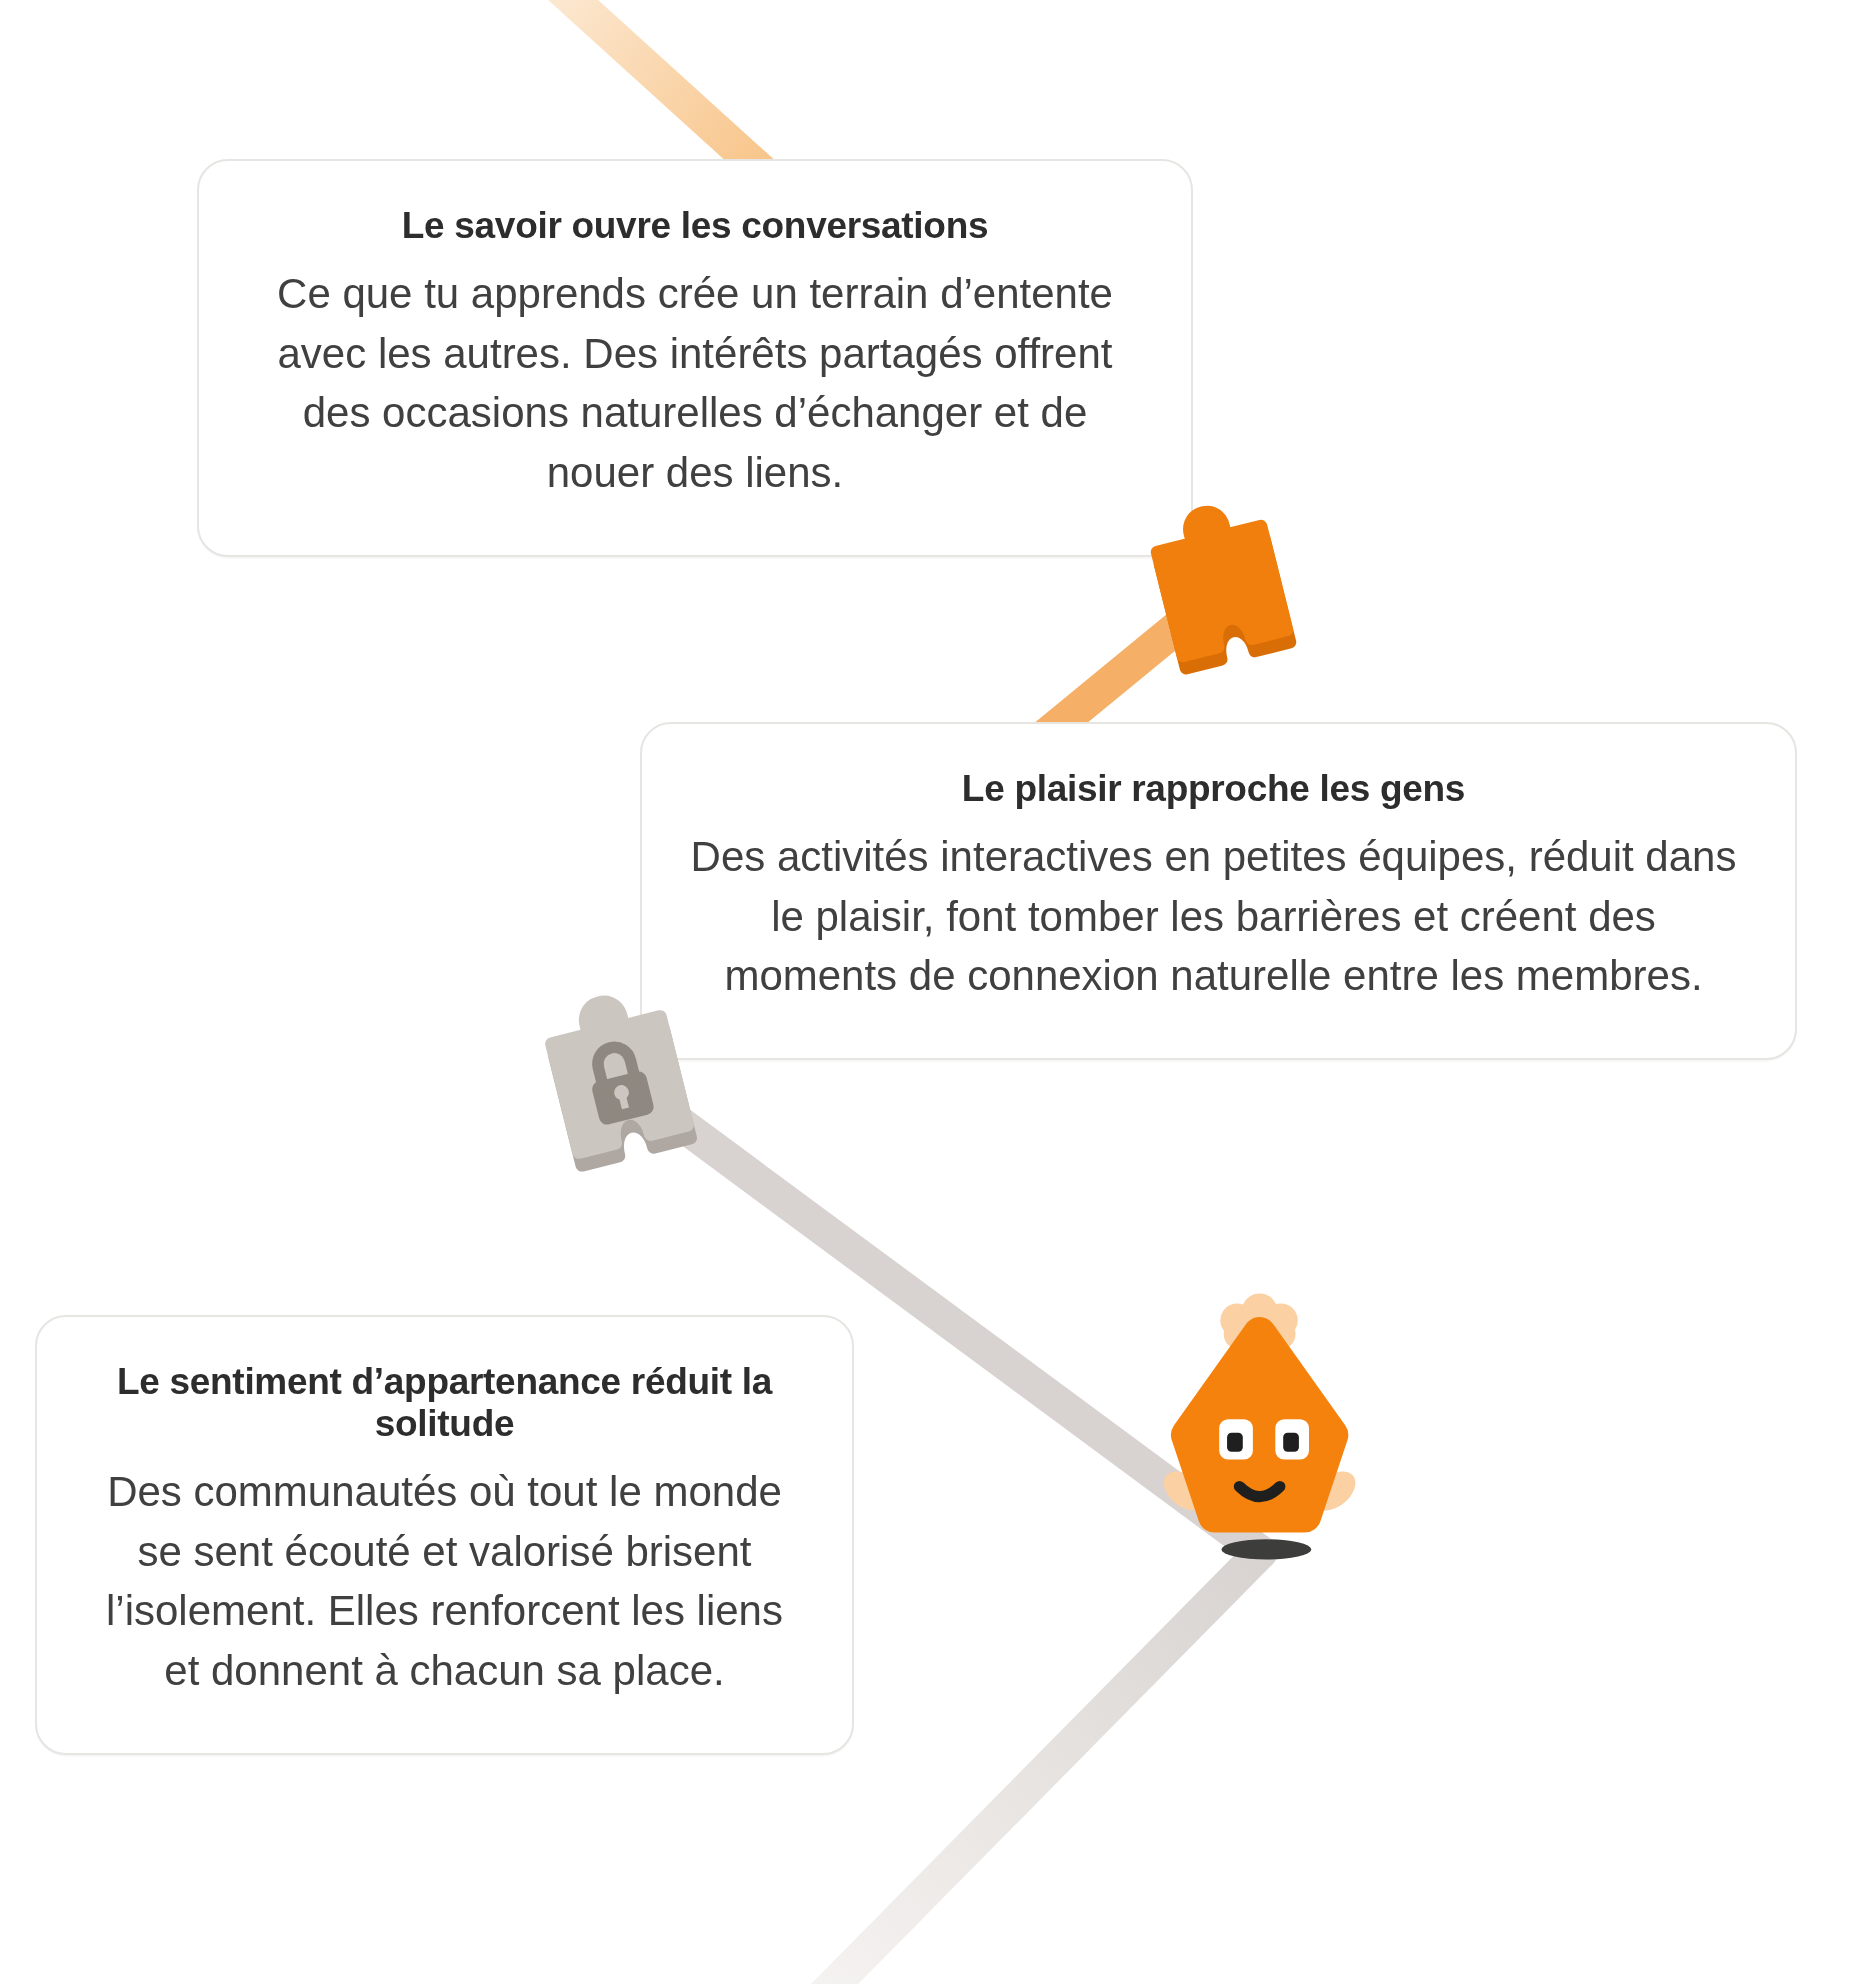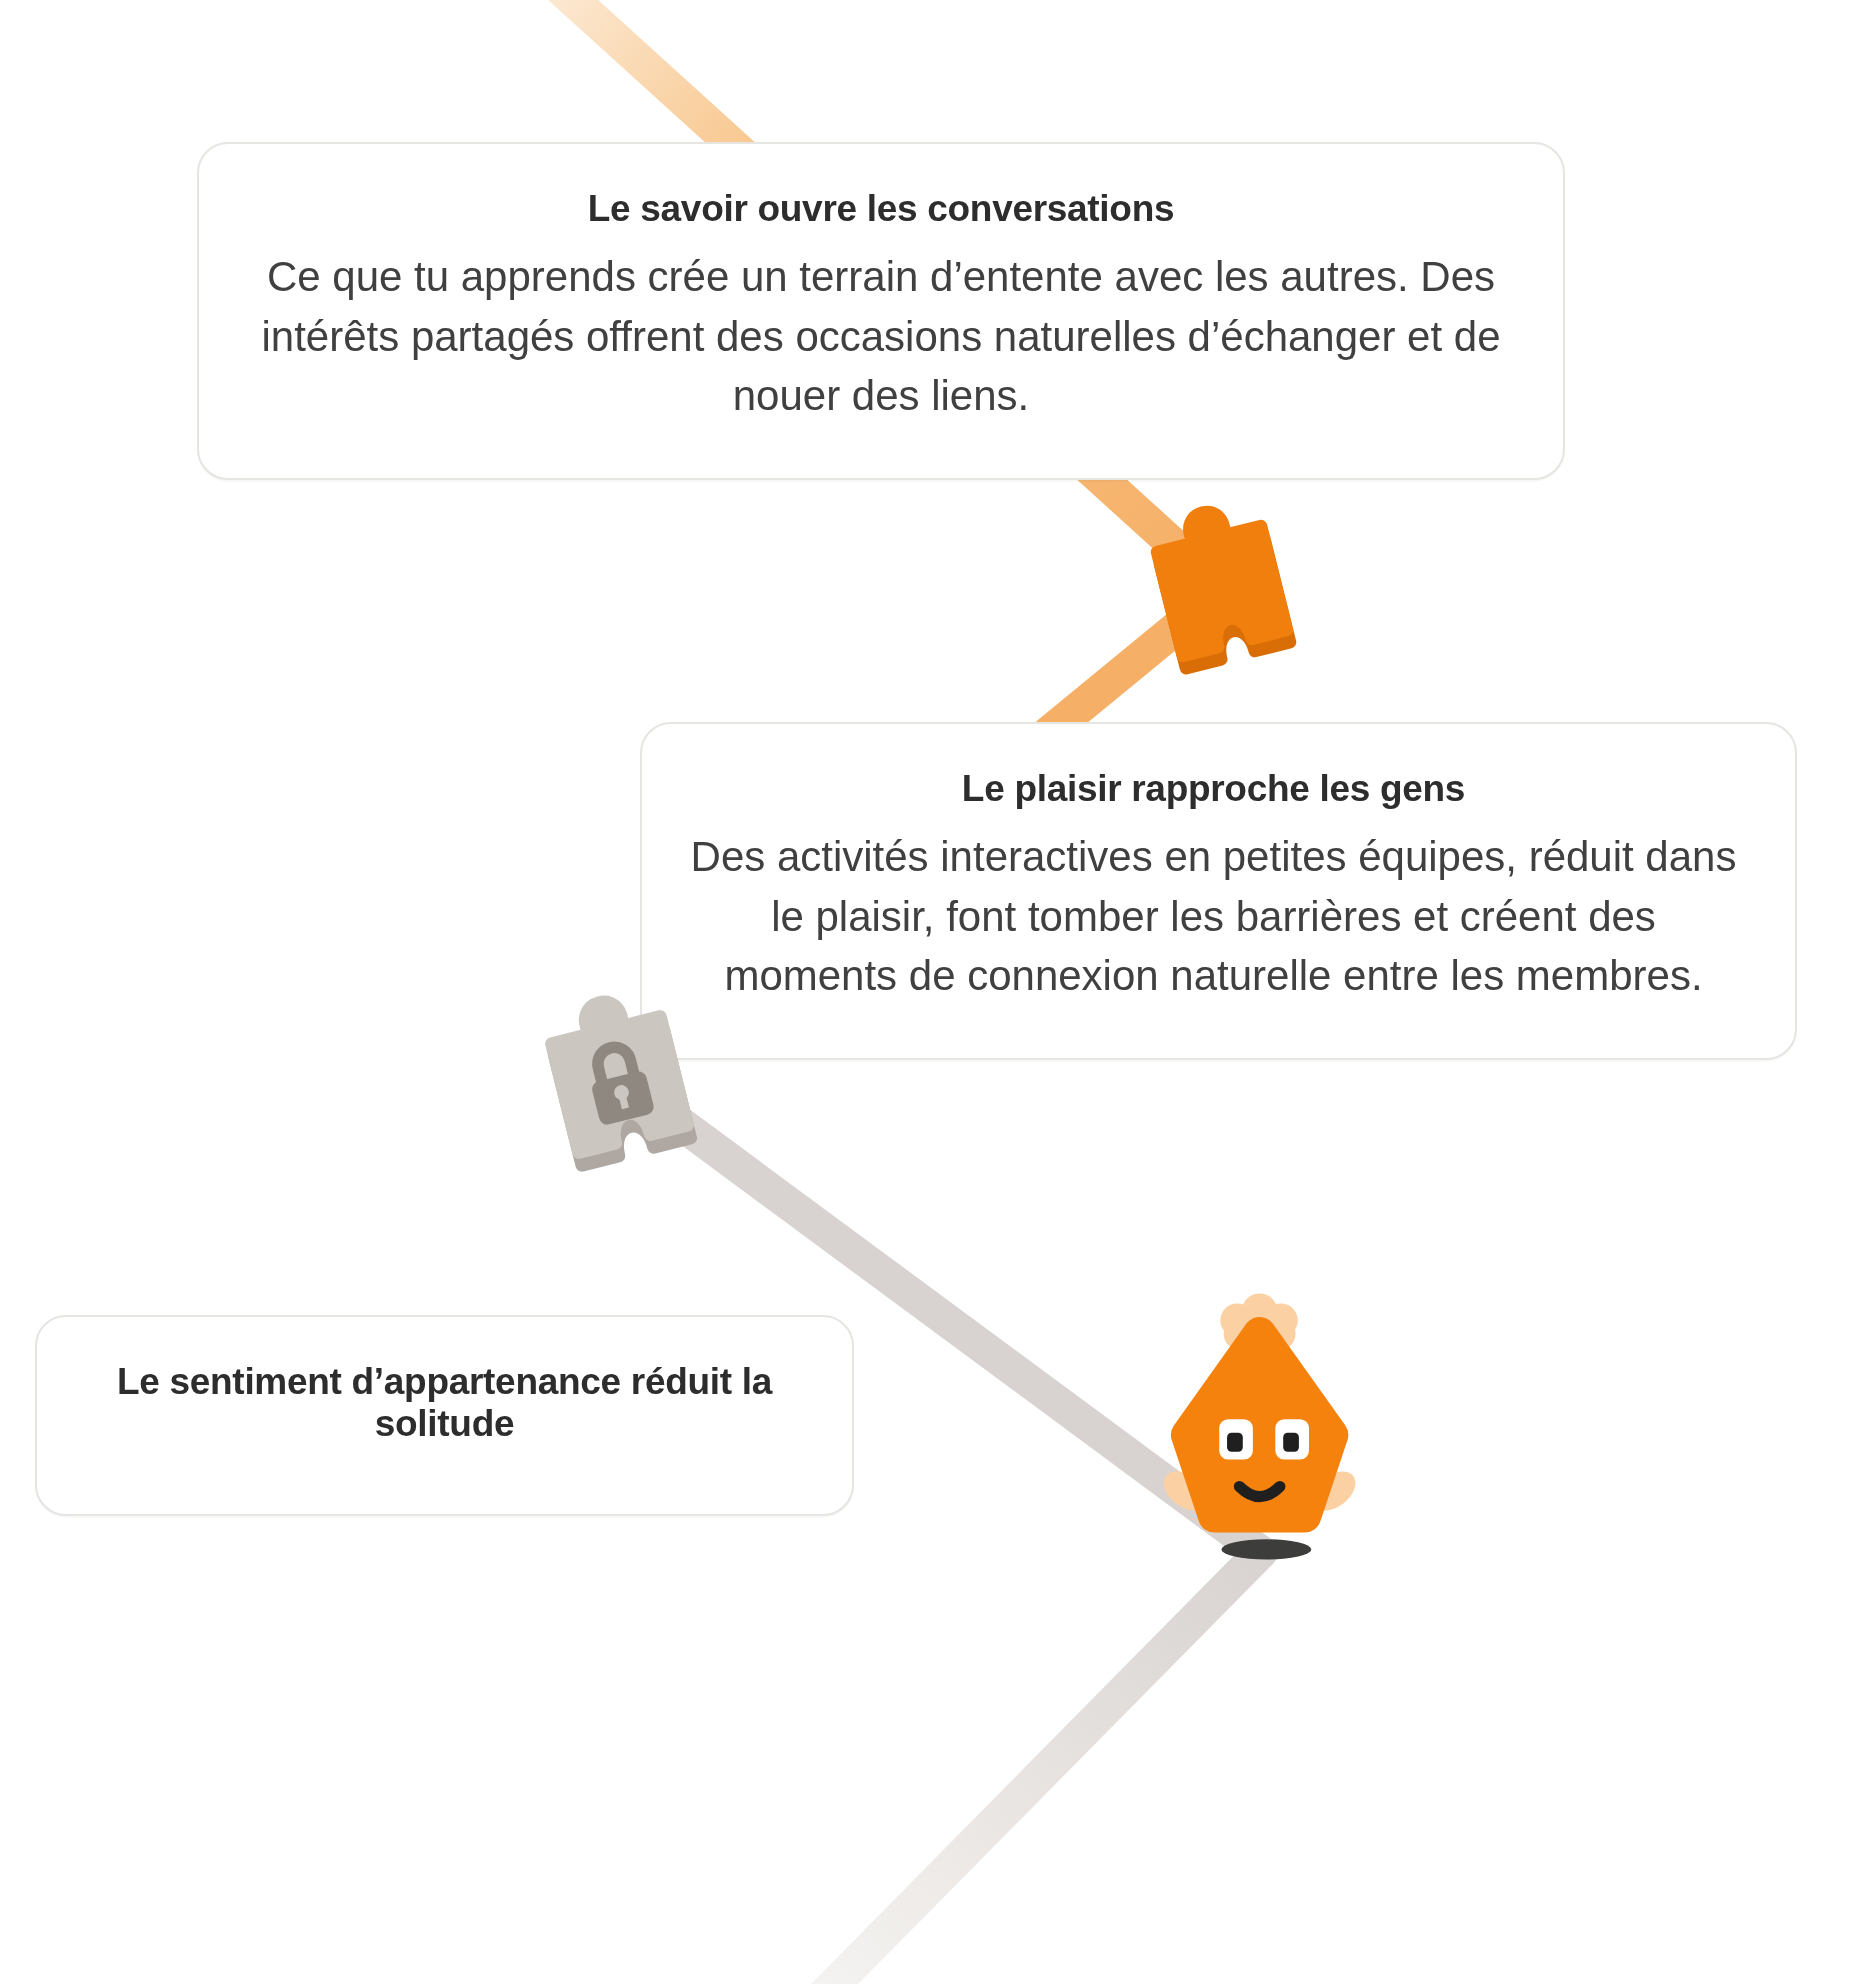--- a/index.html
+++ b/index.html
@@ -38,21 +38,21 @@
     letter-spacing: -0.3px;
     color: var(--title_text, #2D2D2D);
   }
   .card-body {
     margin: 0;
     font-size: 42px;
     line-height: 1.42;
     color: var(--body_text, #404040);
   }
 
-  #card-1 { left: 197px;  top: 142px;  width: 1368px; }
+  #card-1 { left: 197px;  top: 159px;  width: 996px; }
   #card-2 { left: 640px; top: 722px; width: 1157px; padding-left: 40px; }
   #card-3 { left: 35px;   top: 1315px; width: 819px; }
 
   .node { position: absolute; z-index: 4; }
   #puzzle-node { left: 1096px; top: 465px;  width: 252px; height: 252px; }
   #lock-node   { left: 488px;  top: 953px; width: 263px; height: 263px; }
   #mascot-node { left: 1138px; top: 1289px; width: 241px; height: 275px; }
 
   .node svg, .path-svg svg { display: block; width: 100%; height: 100%; }
 </style>
@@ -86,20 +86,21 @@
     <p class="card-body">Ce que tu apprends crée un terrain d’entente avec les autres. Des intérêts partagés offrent des occasions naturelles d’échanger et de nouer des liens.</p>
   </div>
 
   <div class="card" id="card-2">
     <h2 class="card-title">Le plaisir rapproche les gens</h2>
     <p class="card-body">Des activités interactives en petites équipes, réduit dans le plaisir, font tomber les barrières et créent des moments de connexion naturelle entre les membres.</p>
   </div>
 
   <div class="card" id="card-3">
     <h2 class="card-title">Le sentiment d’appartenance réduit la solitude</h2>
+    <p class="card-body">Des communautés où tout le monde se sent écouté et valorisé brisent l’isolement. Elles renforcent les liens et donnent à chacun sa place.</p>
   </div>
 
   <div class="node" id="puzzle-node">
     <svg viewBox="-25 -30 150 160" xmlns="http://www.w3.org/2000/svg">
       <g transform="rotate(-14 50 50)">
         <path d="M16 16 L40 16 C33 -7 67 -7 60 16 L84 16 L84 84 L61 84 C61 63 39 63 39 84 L16 84 Z" transform="translate(0,8)" fill="var(--puzzle_orange_dark,#D96E06)" stroke="var(--puzzle_orange_dark,#D96E06)" stroke-width="8" stroke-linejoin="round"></path>
         <path d="M16 16 L40 16 C33 -7 67 -7 60 16 L84 16 L84 84 L61 84 C61 63 39 63 39 84 L16 84 Z" fill="var(--puzzle_orange,#F07F0E)" stroke="var(--puzzle_orange,#F07F0E)" stroke-width="8" stroke-linejoin="round"></path>
       </g>
     </svg>
   </div>

